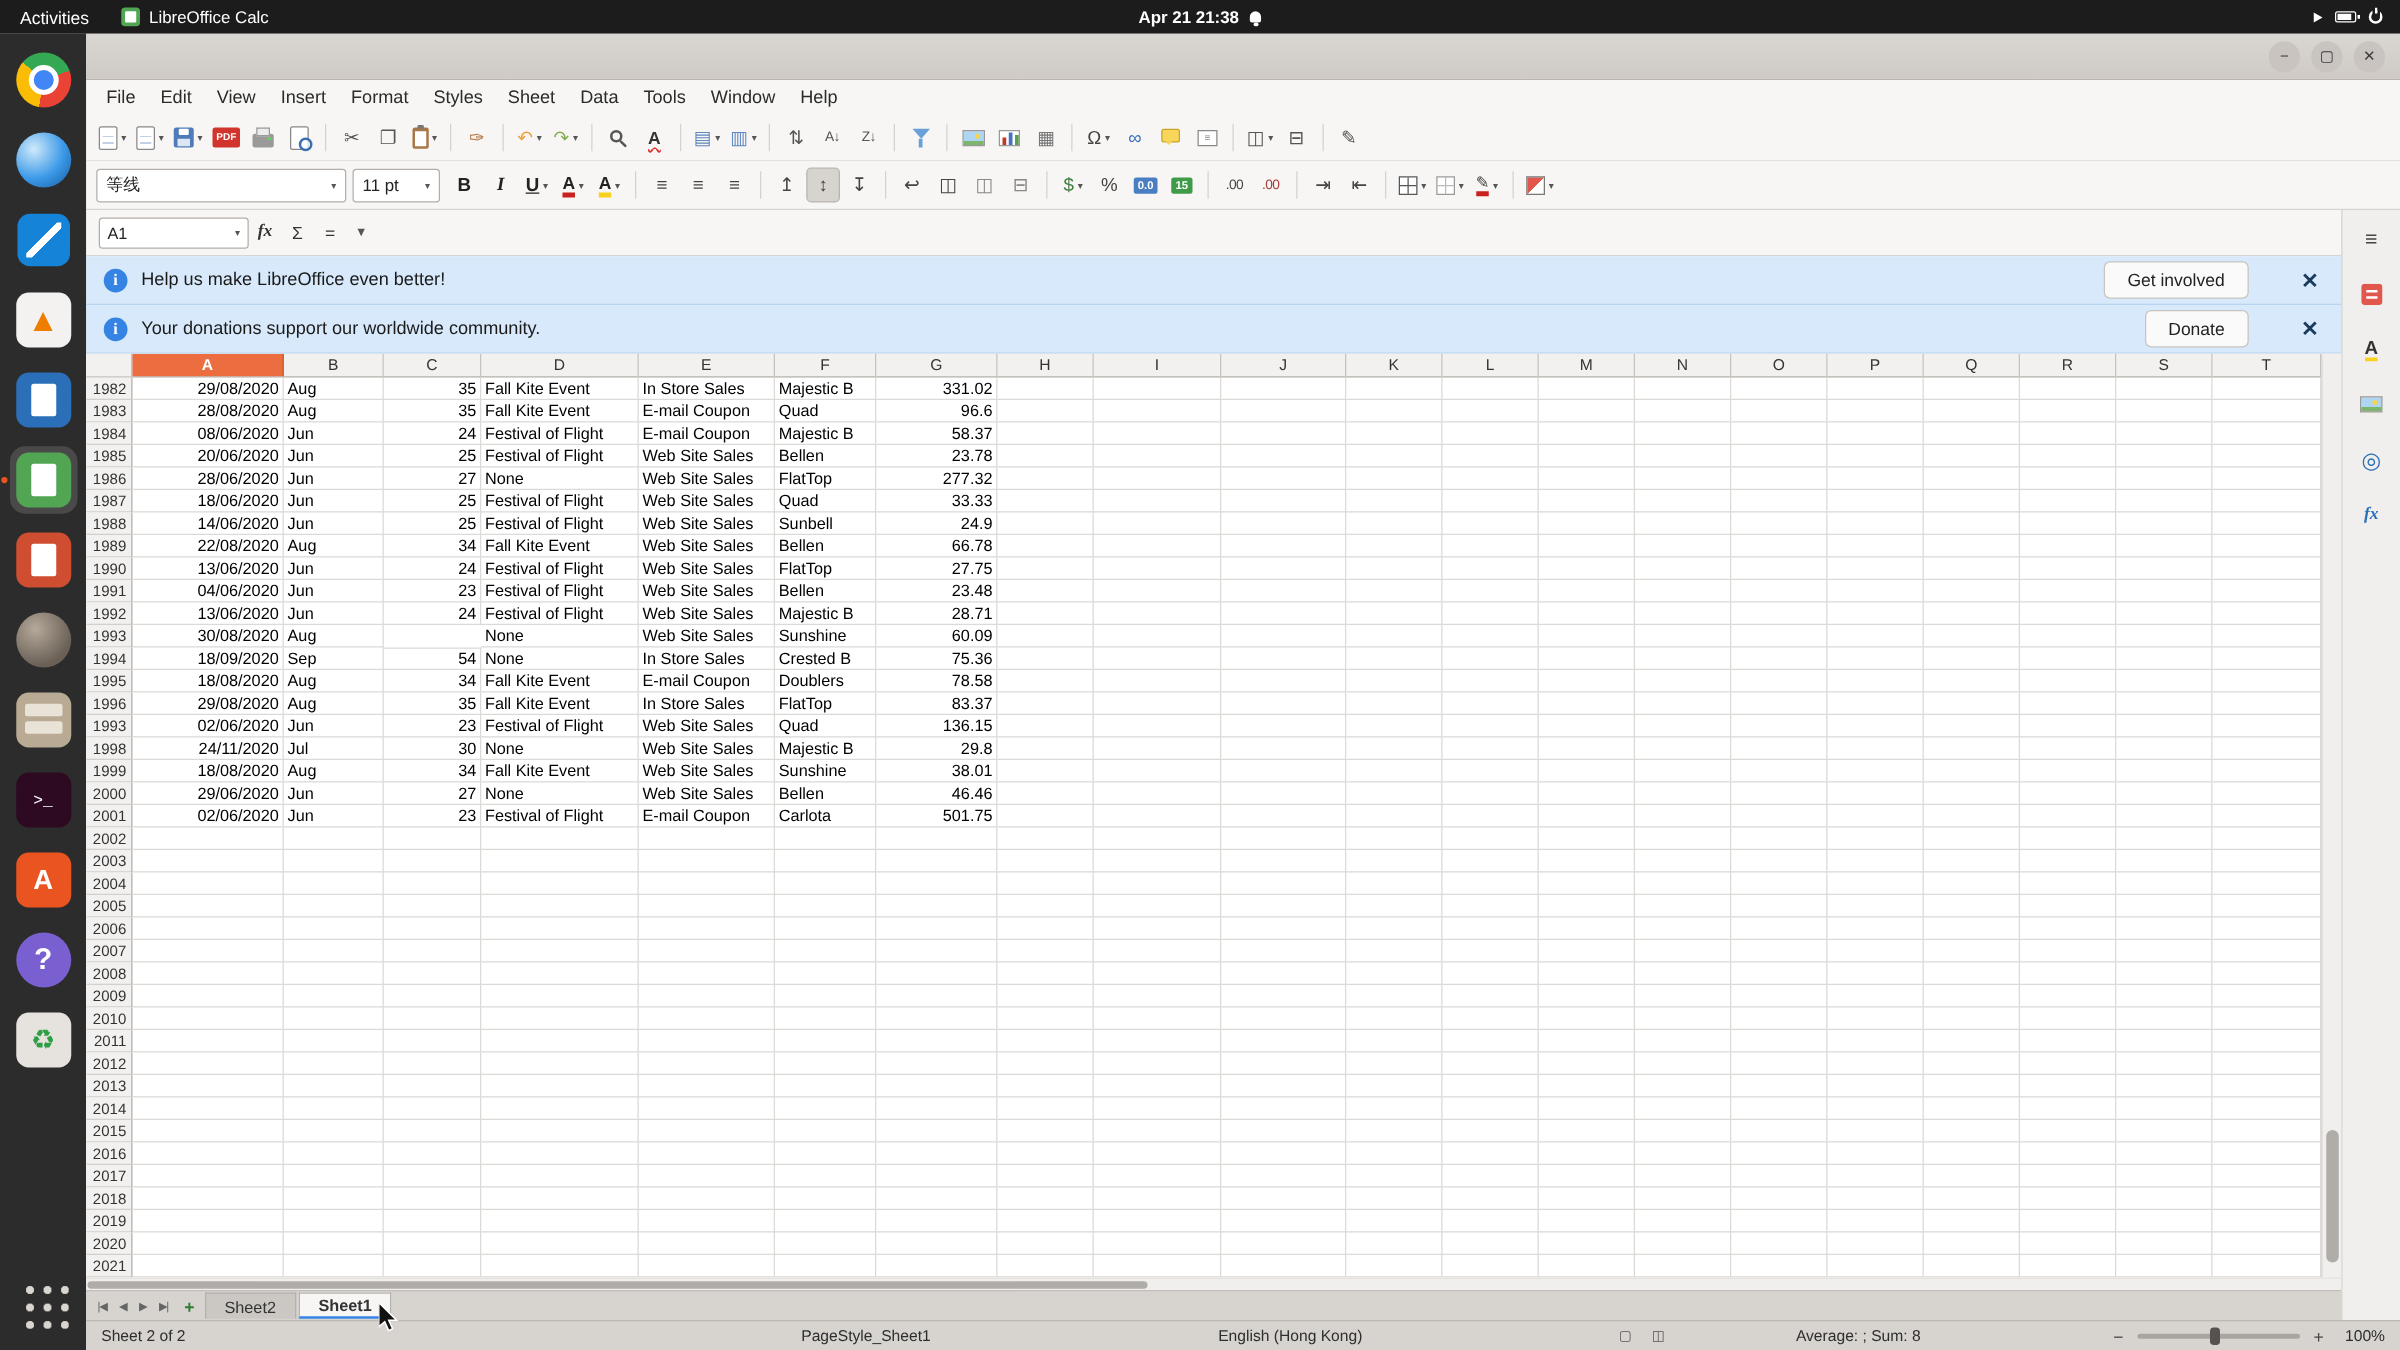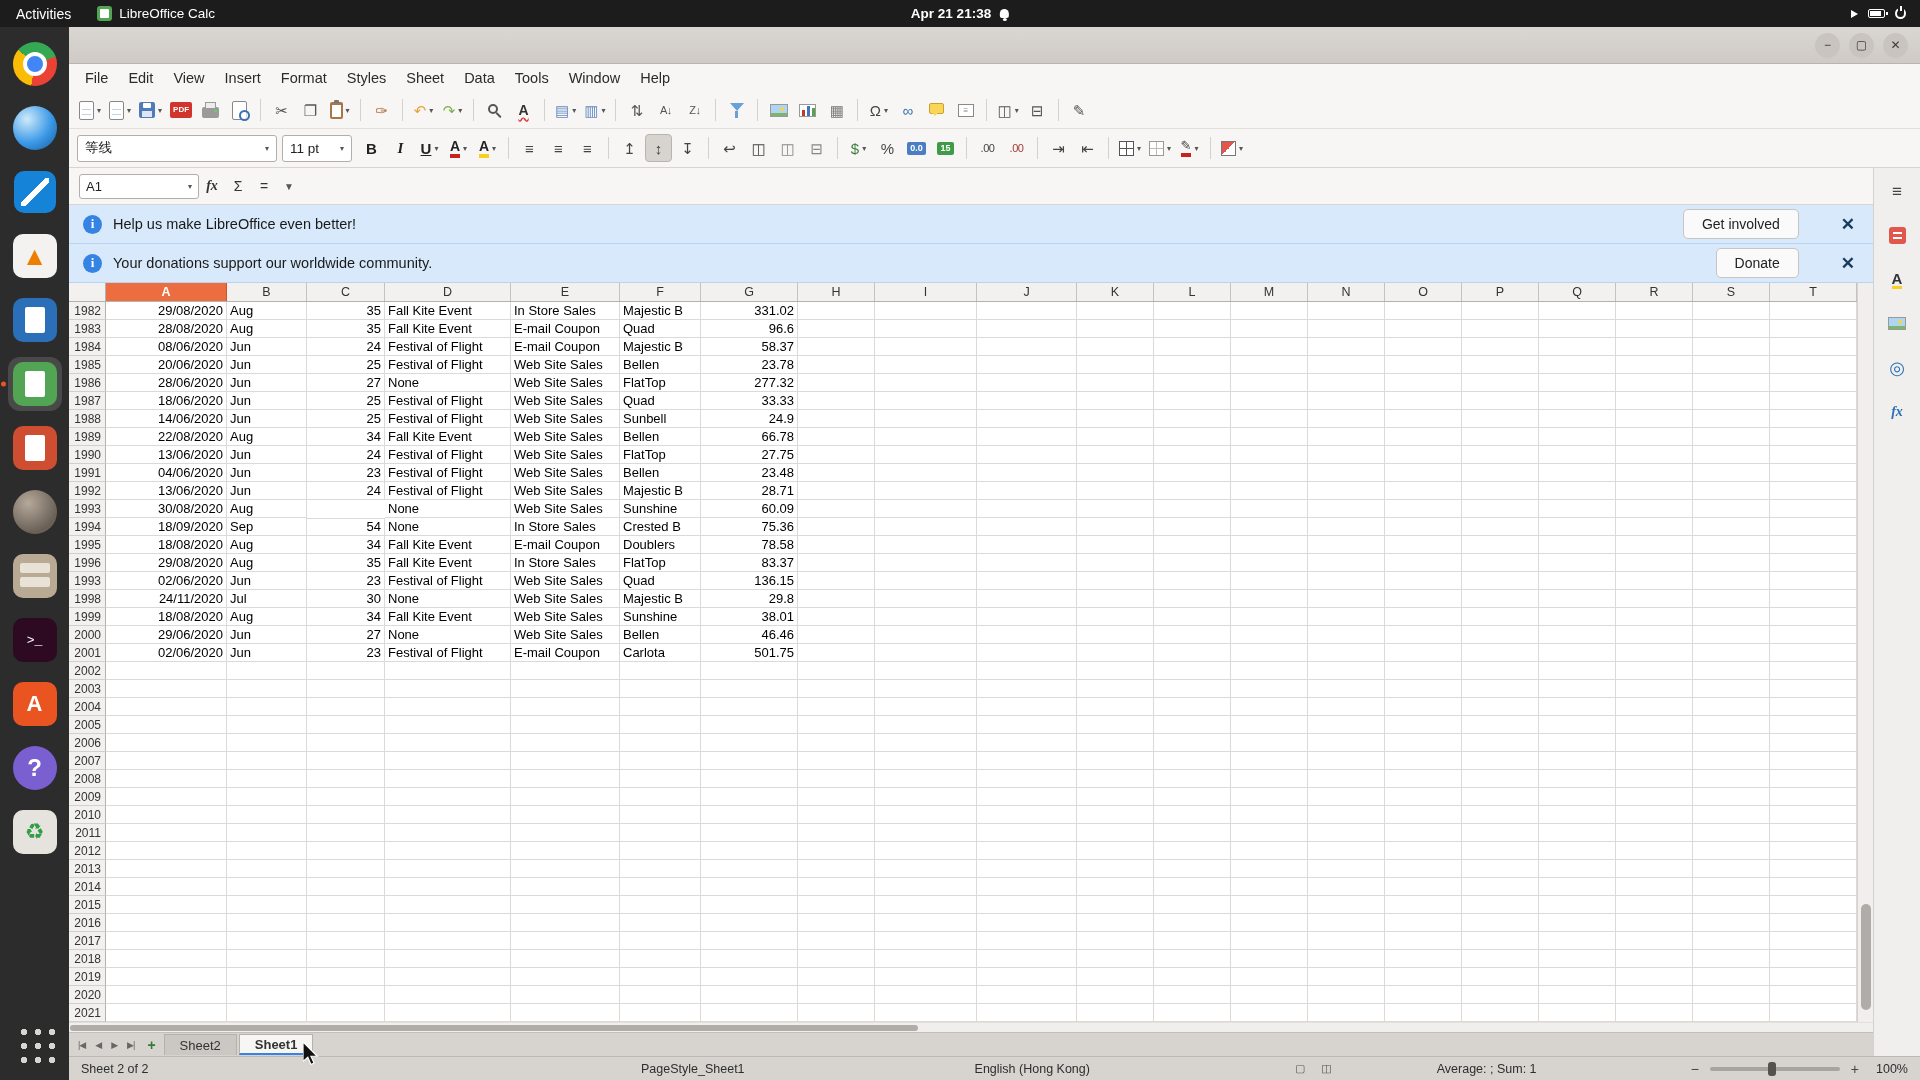--- a/index.html
+++ b/index.html
@@ -1508,21 +1508,21 @@
             </div>
           </div>
       </div>
 
       <div id="statusbar">
         <span id="sb-sheets">Sheet 2 of 2</span>
         <span id="sb-pagestyle">PageStyle_Sheet1</span>
         <span id="sb-lang">English (Hong Kong)</span>
         <span id="sb-selmode">▢</span>
         <span id="sb-modified">◫</span>
-        <span id="sb-sum">Average: ; Sum: 1</span>
+        <span id="sb-sum">Average: ; Sum: 8</span>
         <span id="zoomgroup">
           <span class="zbtn">−</span>
           <span id="ztrack">
               <span id="zthumb"></span>
             </span>
           <span class="zbtn">+</span>
           <span id="sb-zoom">100%</span>
         </span>
       </div>
 

